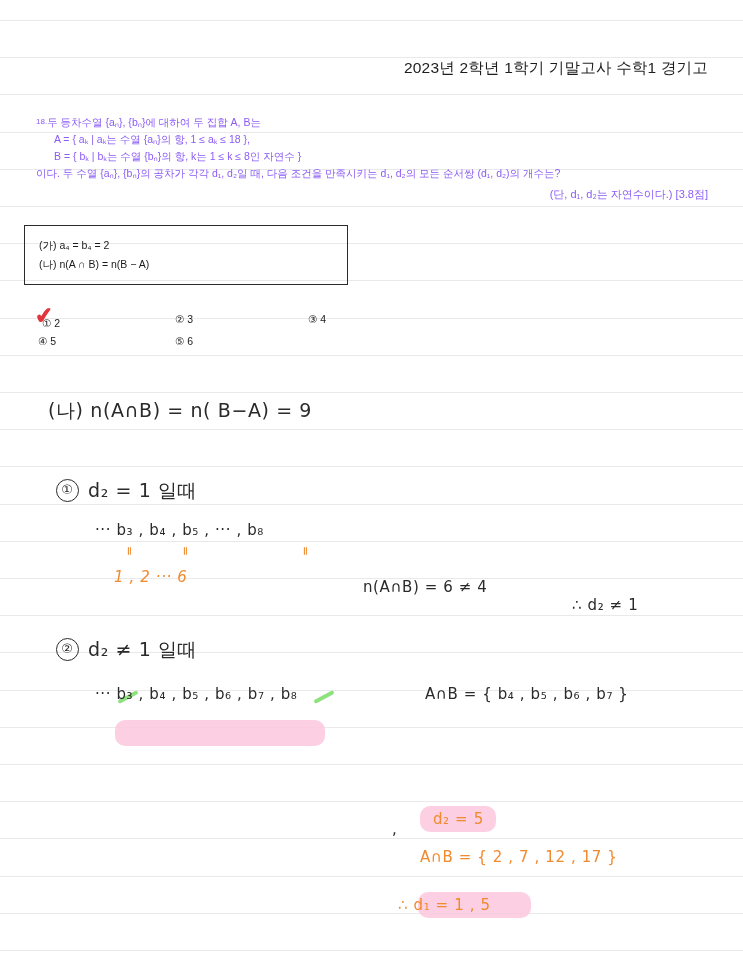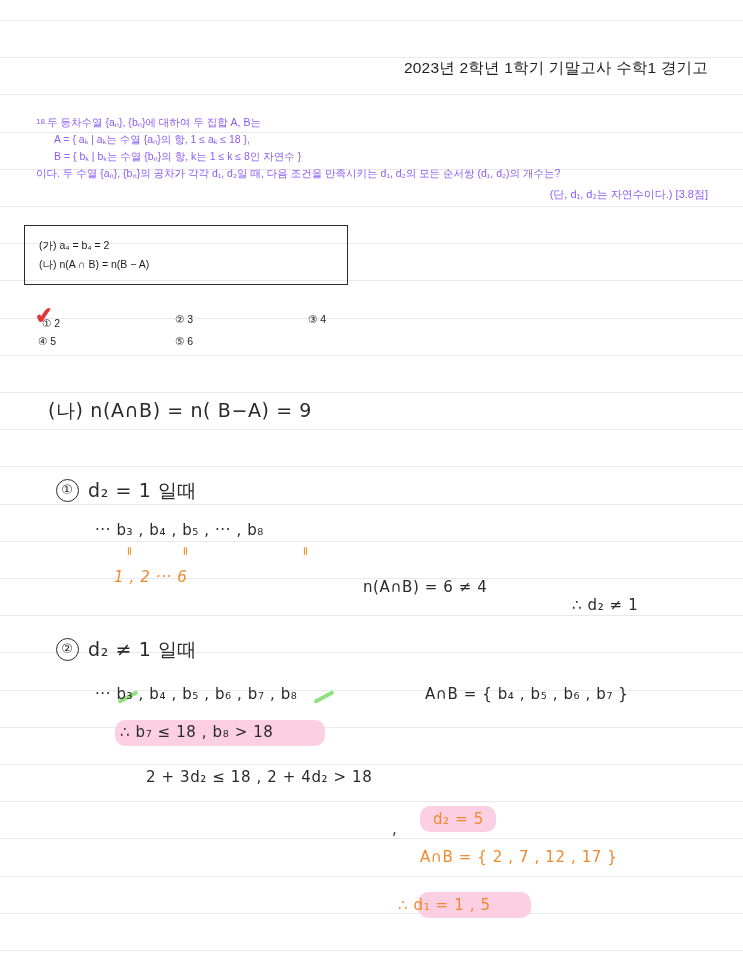--- a/index.html
+++ b/index.html
@@ -277,23 +277,21 @@
   </div>
   <div class="hw hw-lg" style="left:88px; top:637px;">d₂ ≠ 1 일때</div>
 
   <div class="strike-green" style="left:117px; top:695px; width:22px;"></div>
   <div class="strike-green" style="left:313px; top:695px; width:22px;"></div>
   <div class="hw hw-md" style="left:95px; top:685px;">··· b₃ , b₄ , b₅ , b₆ , b₇ , b₈</div>
 
   <div class="hw hw-md" style="left:425px; top:685px;">A∩B = { b₄ , b₅ , b₆ , b₇ }</div>
 
   <div class="hl-pink" style="left:115px; top:720px; width:210px; height:26px;"></div>
-  <div class="hw hw-md" style="left:120px; top:723px;">∴ b₇ ≤ 18 , b₈ &gt; 18</div>
-
-  <div class="hw hw-md" style="left:146px; top:768px;">2 + 3d₂ ≤ 18 ,  2 + 4d₂ &gt; 18</div>
+
 
   <div class="hw hw-md" style="left:392px; top:820px;">,</div>
 
   <div class="hl-pink" style="left:420px; top:806px; width:76px; height:26px;"></div>
   <div class="hw hw-md hw-orange" style="left:433px; top:810px;">d₂ = 5</div>
 
   <div class="hw hw-md hw-orange" style="left:420px; top:848px;">A∩B = { 2 , 7 , 12 , 17 }</div>
 
   <div class="hl-pink" style="left:418px; top:892px; width:113px; height:26px;"></div>
   <div class="hw hw-md hw-orange" style="left:398px; top:896px;">∴ d₁ = 1 , 5</div>

